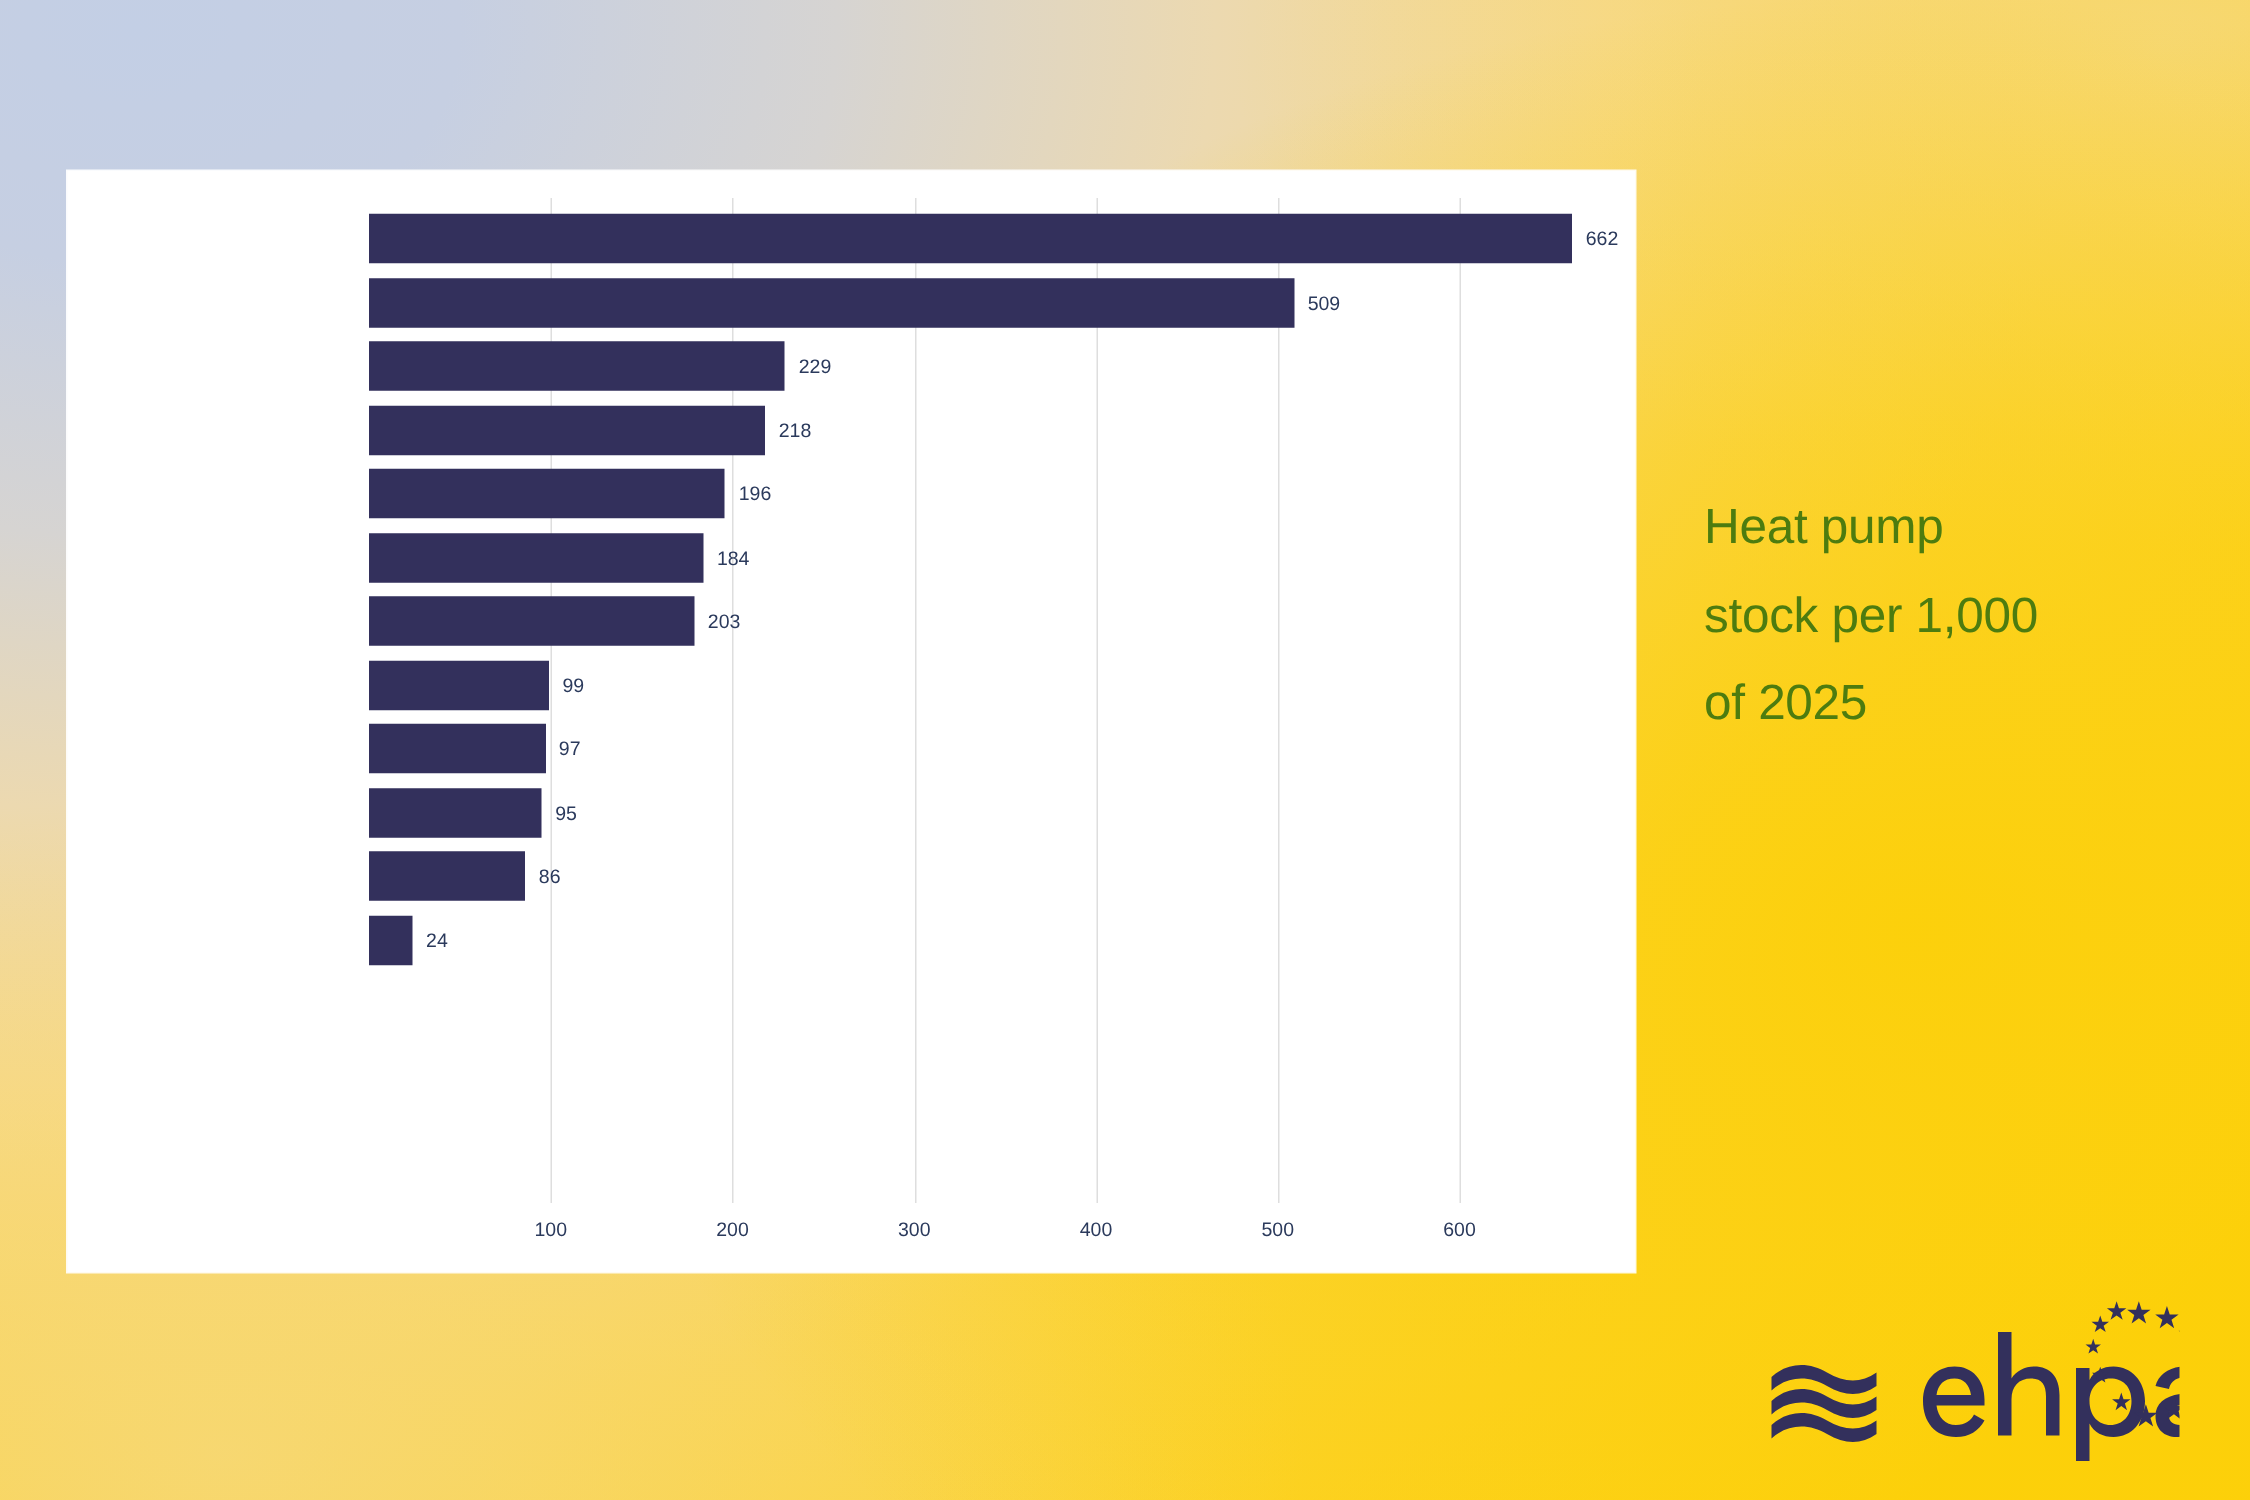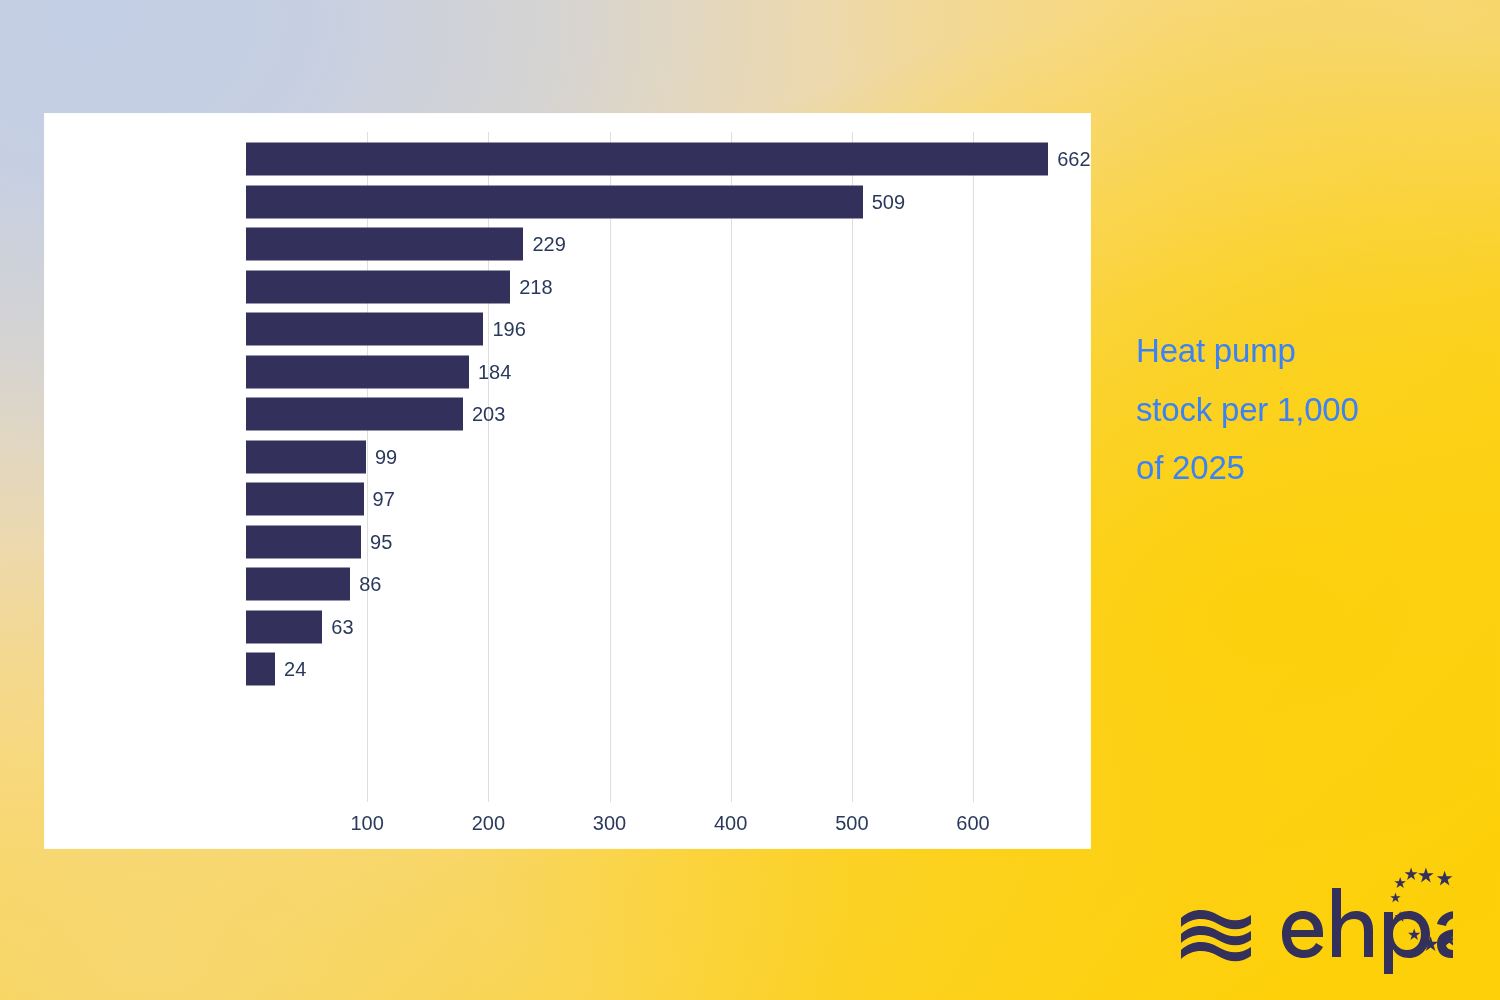--- a/index.html
+++ b/index.html
@@ -85,51 +85,51 @@
     transform: translateY(-50%);
     height: 33px;
     display: flex;
     align-items: center;
   }
   .bar {
     height: 33px;
     background: #33305c;
   }
   .bar-value {
-    font-size: 20px;
+    font-size: 13px;
     color: #2b3a5c;
     margin-left: 9px;
     white-space: nowrap;
   }
 
   
   .xaxis {
     position: absolute;
     left: 0;
     right: 0;
     bottom: 10px;
     height: 26px;
   }
   .xtick {
     position: absolute;
     transform: translateX(-50%);
-    font-size: 20px;
+    font-size: 13px;
     color: #2b3a5c;
     white-space: nowrap;
   }
 
   
   .title {
     position: absolute;
     left: 1136px;
     top: 322px;
     width: 320px;
     font-size: 33px;
     line-height: 1.78;
-    color: #3b82f6;
+    color: #4d7c0f;
     letter-spacing: -0.2px;
   }
 
   
   .logo {
     position: absolute;
     left: 1178px;
     top: 862px;
     width: 275px;
     height: 112px;
@@ -220,27 +220,20 @@
           <div class="bar-wrap">
             <div class="bar" style="width: 115.112px; background: rgb(51, 48, 92);"></div>
             <div class="bar-value">95</div>
           </div>
         </div>
         <div class="row">
           <div class="row-label"></div>
           <div class="bar-wrap">
             <div class="bar" style="width: 104.206px; background: rgb(51, 48, 92);"></div>
             <div class="bar-value">86</div>
-          </div>
-        </div>
-        <div class="row">
-          <div class="row-label"></div>
-          <div class="bar-wrap">
-            <div class="bar" style="width: 76.3371px; background: rgb(51, 48, 92);"></div>
-            <div class="bar-value">63</div>
           </div>
         </div>
         <div class="row">
           <div class="row-label"></div>
           <div class="bar-wrap">
             <div class="bar" style="width: 29.0808px; background: rgb(51, 48, 92);"></div>
             <div class="bar-value">24</div>
           </div>
         </div>
       </div>

